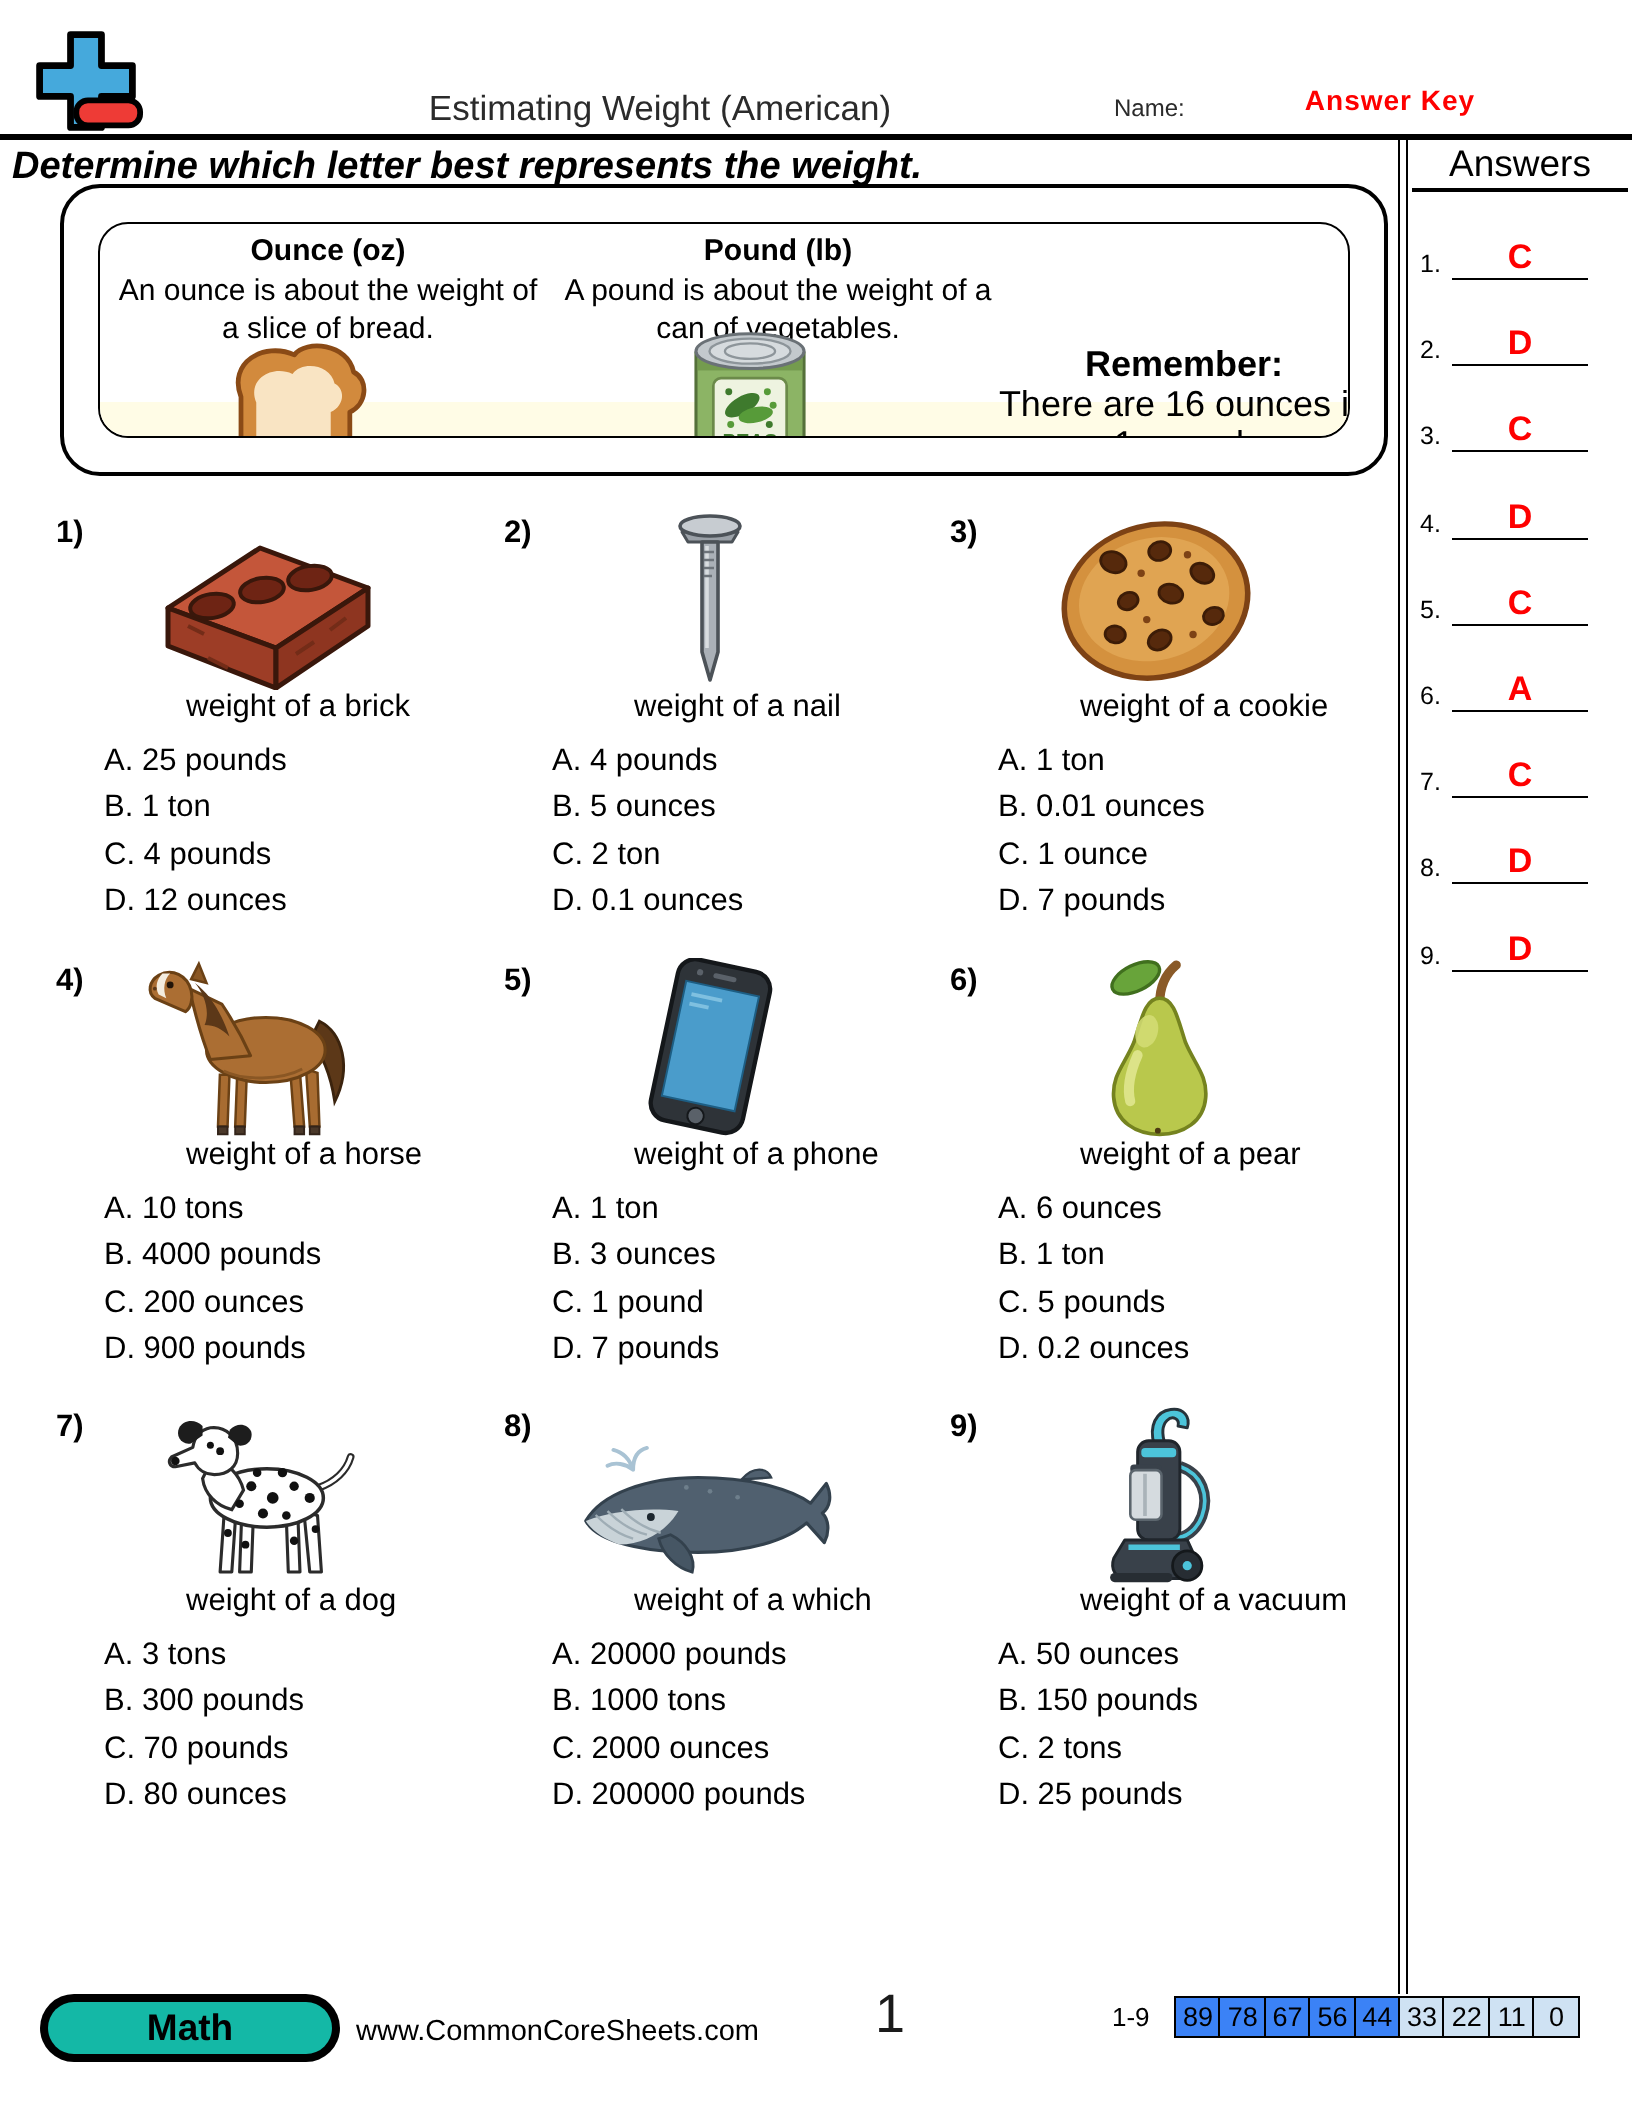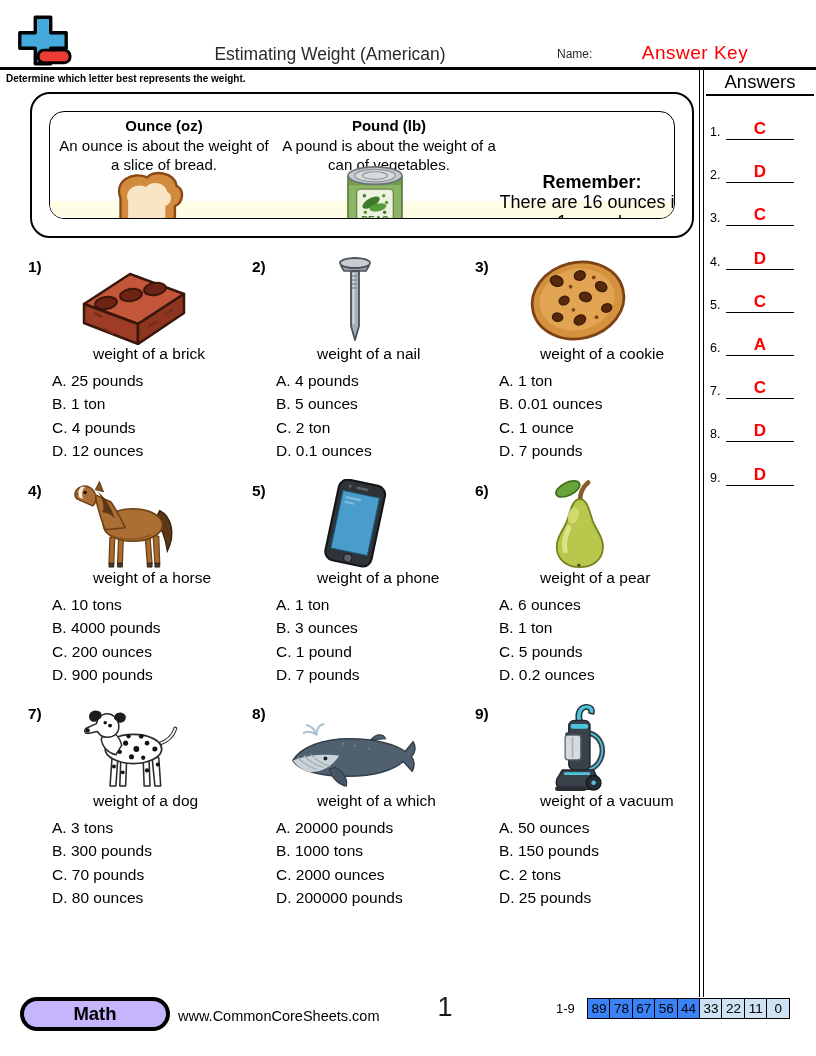--- a/index.html
+++ b/index.html
@@ -4,23 +4,23 @@
 <style>
   html,body{margin:0;padding:0;background:#888;}
   .page{position:relative;width:816px;height:1056px;background:#fff;margin:0 auto;
         font-family:"Liberation Sans",sans-serif;color:#000;overflow:hidden;}
   
   .logo{position:absolute;left:14px;top:15px;}
   .title{position:absolute;left:160px;top:44px;width:340px;text-align:center;
          font-size:17.5px;color:#2b2b2b;}
   .name-label{position:absolute;left:557px;top:47px;font-size:12px;color:#2b2b2b;}
   .answer-key{position:absolute;left:620px;top:42px;width:150px;text-align:center;
-              font-size:19px;font-weight:normal;color:var(--answer-red,#ff0000);letter-spacing:.5px;}
+              font-size:14px;font-weight:bold;color:var(--answer-red,#ff0000);letter-spacing:.5px;}
   .header-rule{position:absolute;left:0;top:67px;width:816px;height:3px;background:#000;}
-  .instruction{position:absolute;left:6px;top:73px;font-size:10px;font-weight:bold;}
+  .instruction{position:absolute;left:6px;top:73px;font-size:19px;font-weight:bold;font-style:italic;}
   
   .answers-divider{position:absolute;left:699px;top:70px;height:927px;width:3px;
                    border-left:1.5px solid #000;border-right:1.5px solid #000;}
   .answers-title{position:absolute;left:706px;top:71px;width:108px;text-align:center;
                  font-size:18.5px;font-weight:normal;border-bottom:2px solid #000;padding-bottom:1px;}
   .answer-item{position:absolute;left:708px;width:100px;height:28px;}
   .ans-num{position:absolute;left:2px;bottom:1px;font-size:12.5px;}
   .ans-line{position:absolute;left:18px;right:14px;top:0;bottom:0;border-bottom:1.6px solid #000;
             display:flex;align-items:flex-end;justify-content:center;}
   .ans-letter{font-size:17px;font-weight:bold;color:var(--answer-red,#ff0000);line-height:1;padding-bottom:2px;}
@@ -41,21 +41,21 @@
   .can-img{position:absolute;left:290px;top:52px;}
   
   .q{position:absolute;width:224px;height:218px;}
   .q-num{position:absolute;left:0;top:1px;font-size:15.5px;font-weight:bold;}
   .q-img{position:absolute;left:8px;top:-2px;width:190px;height:90px;
          display:flex;align-items:flex-end;justify-content:center;}
   .q-label{position:absolute;left:24px;top:88px;font-size:15.5px;margin-left:41px;}
   .q-options{position:absolute;left:24px;top:112px;font-size:15.5px;line-height:23.3px;}
   
   .math-badge{position:absolute;left:20px;top:997px;width:150px;height:34px;background:#000;border-radius:17px;}
-  .math-badge .pill{position:absolute;left:4px;right:4px;top:4px;bottom:4px;background:#c4b5fd;border-radius:13px;
+  .math-badge .pill{position:absolute;left:4px;right:4px;top:4px;bottom:4px;background:#14b8a6;border-radius:13px;
                     display:flex;align-items:center;justify-content:center;font-size:18.5px;font-weight:bold;}
   .website{position:absolute;left:178px;top:1008px;font-size:14.5px;}
   .page-num{position:absolute;left:400px;top:992px;width:90px;text-align:center;font-size:27px;color:#1a1a1a;}
   .range-label{position:absolute;left:556px;top:1001px;font-size:13px;}
   .score-boxes{position:absolute;left:587px;top:998px;display:flex;}
   .score-box{width:22px;height:19px;border:1.6px solid #000;margin-left:-1.6px;
              display:flex;align-items:center;justify-content:center;font-size:13.5px;background:#3b82f6;}
   .score-box:first-child{margin-left:0;}
   .score-box.hl{background:var(--score-highlight,#cfe2f3);}
 </style>

